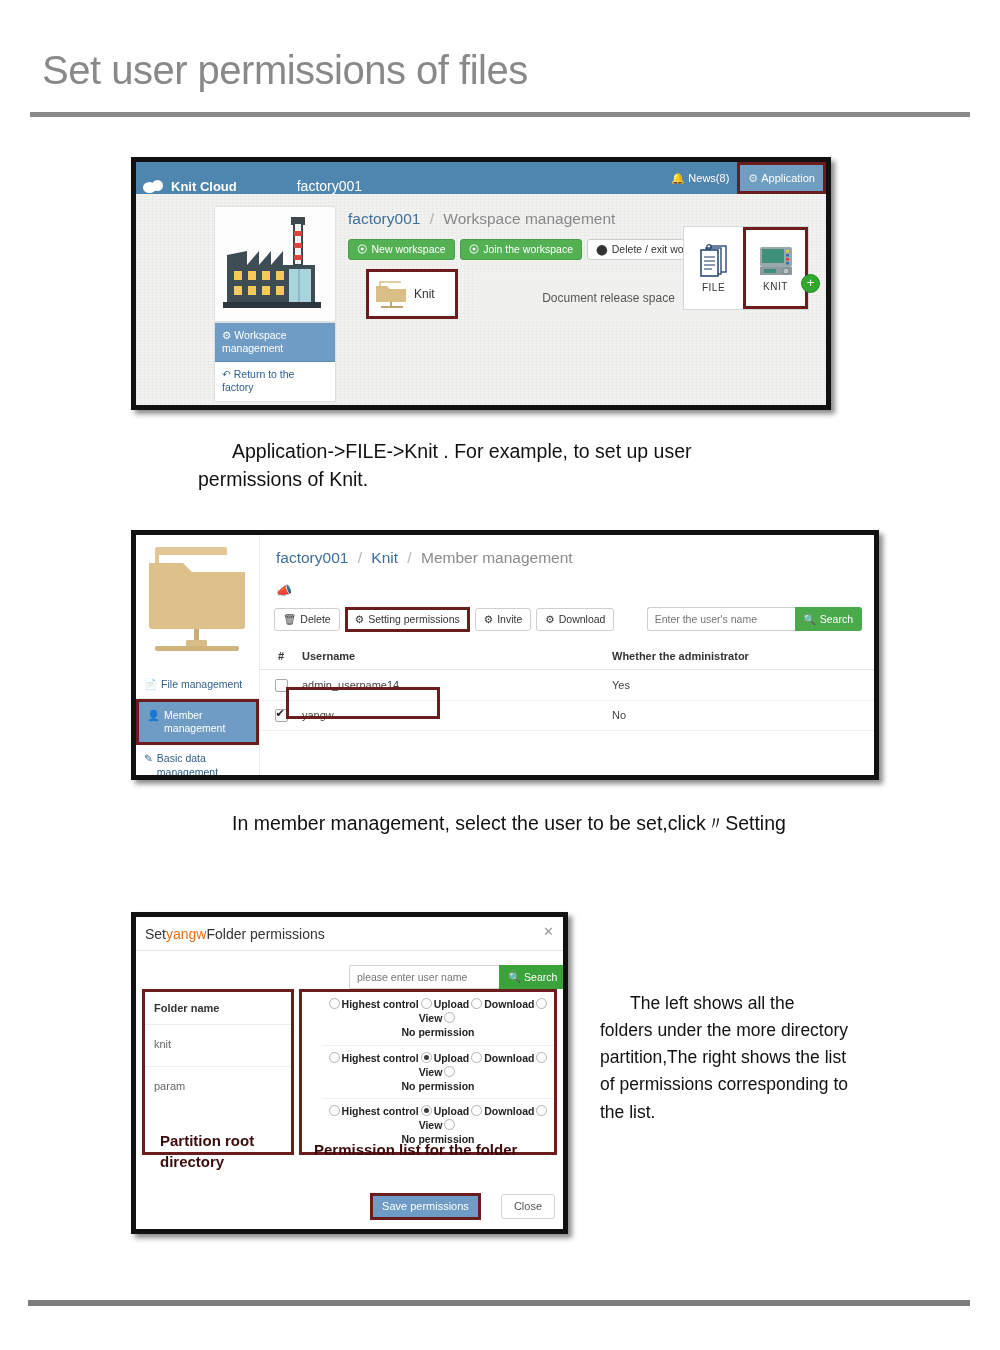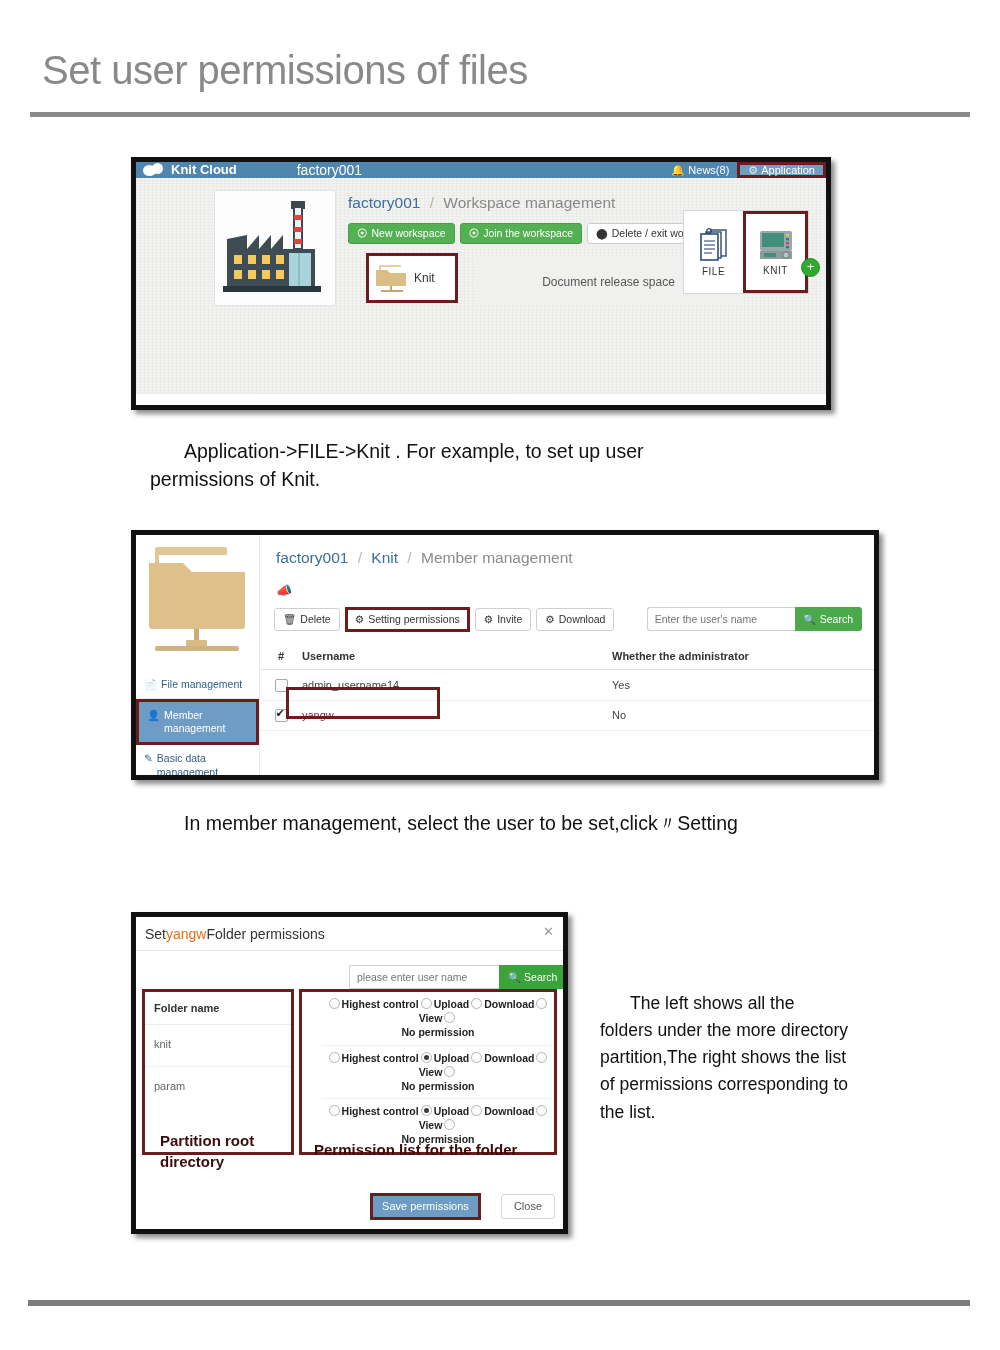--- a/index.html
+++ b/index.html
@@ -51,24 +51,24 @@
     border: 5px solid #111111;
     box-sizing: border-box;
     overflow: hidden;
     box-shadow: 4px 4px 5px rgba(0,0,0,0.45);
   }
 
   
   #shot1 { left: 131px; top: 157px; width: 700px; height: 253px; }
 
   .kc-header {
-    height: 16px;
+    height: 32px;
     background: #4e86af;
     display: flex;
-    align-items: flex-start;
+    align-items: flex-end;
     color: #ffffff;
     font-size: 12.5px;
     position: relative;
   }
   .kc-logo-wrap { display:flex; align-items:center; margin-left:7px; }
   .kc-cloud { width: 22px; height: 15px; position: relative; }
   .kc-cloud::before, .kc-cloud::after {
     content:""; position:absolute; background:#fff; border-radius:50%;
   }
   .kc-cloud::before { width:13px; height:11px; left:0; top:3px; }
@@ -153,20 +153,21 @@
 
   
   .folder-ico { flex:0 0 auto; }
 
   
   .caption {
     position:absolute;
     font-size:19.5px;
     color:#111;
     line-height:1.42;
+    margin-left:48px;
   }
   .caption .ind { display:inline-block; width:34px; }
 
   
   #shot2 { left:131px; top:530px; width:748px; height:250px; }
   .p2 { position:relative; height:100%; background:#ffffff; display:flex; }
   .p2-left { width:123px; background:#ffffff; position:relative; flex:0 0 auto; border-right:1px solid #ececec;}
   .p2-foldericon { position:absolute; left:9px; top:6px; }
   .p2-nav { position:absolute; left:0; top:136px; width:123px; }
   .nav-item {
@@ -318,20 +319,30 @@
             <rect x="61" y="64" width="8" height="9"></rect>
           <rect x="19" y="79" width="8" height="9"></rect>
             <rect x="33" y="79" width="8" height="9"></rect>
           <rect x="47" y="79" width="8" height="9"></rect>
             <rect x="61" y="79" width="8" height="9"></rect>
         </g>
         <rect x="8" y="95" width="98" height="6" fill="#2b363d"></rect>
       </svg>
     </div>
 
+    <div class="sidebar-ws">
+      <div class="ws-active">
+        <span>⚙</span>
+        <span>Workspace management</span>
+      </div>
+      <div class="ws-item">
+        <span>↶</span>
+        <span>Return to the factory</span>
+      </div>
+    </div>
 
     <div class="crumb">
       <span class="c1">factory001</span>
       <span class="sep">/</span>
       <span>Workspace management</span>
     </div>
 
     <div class="ws-btns">
       <span class="btn btn-green">
         <span>⦿</span>

